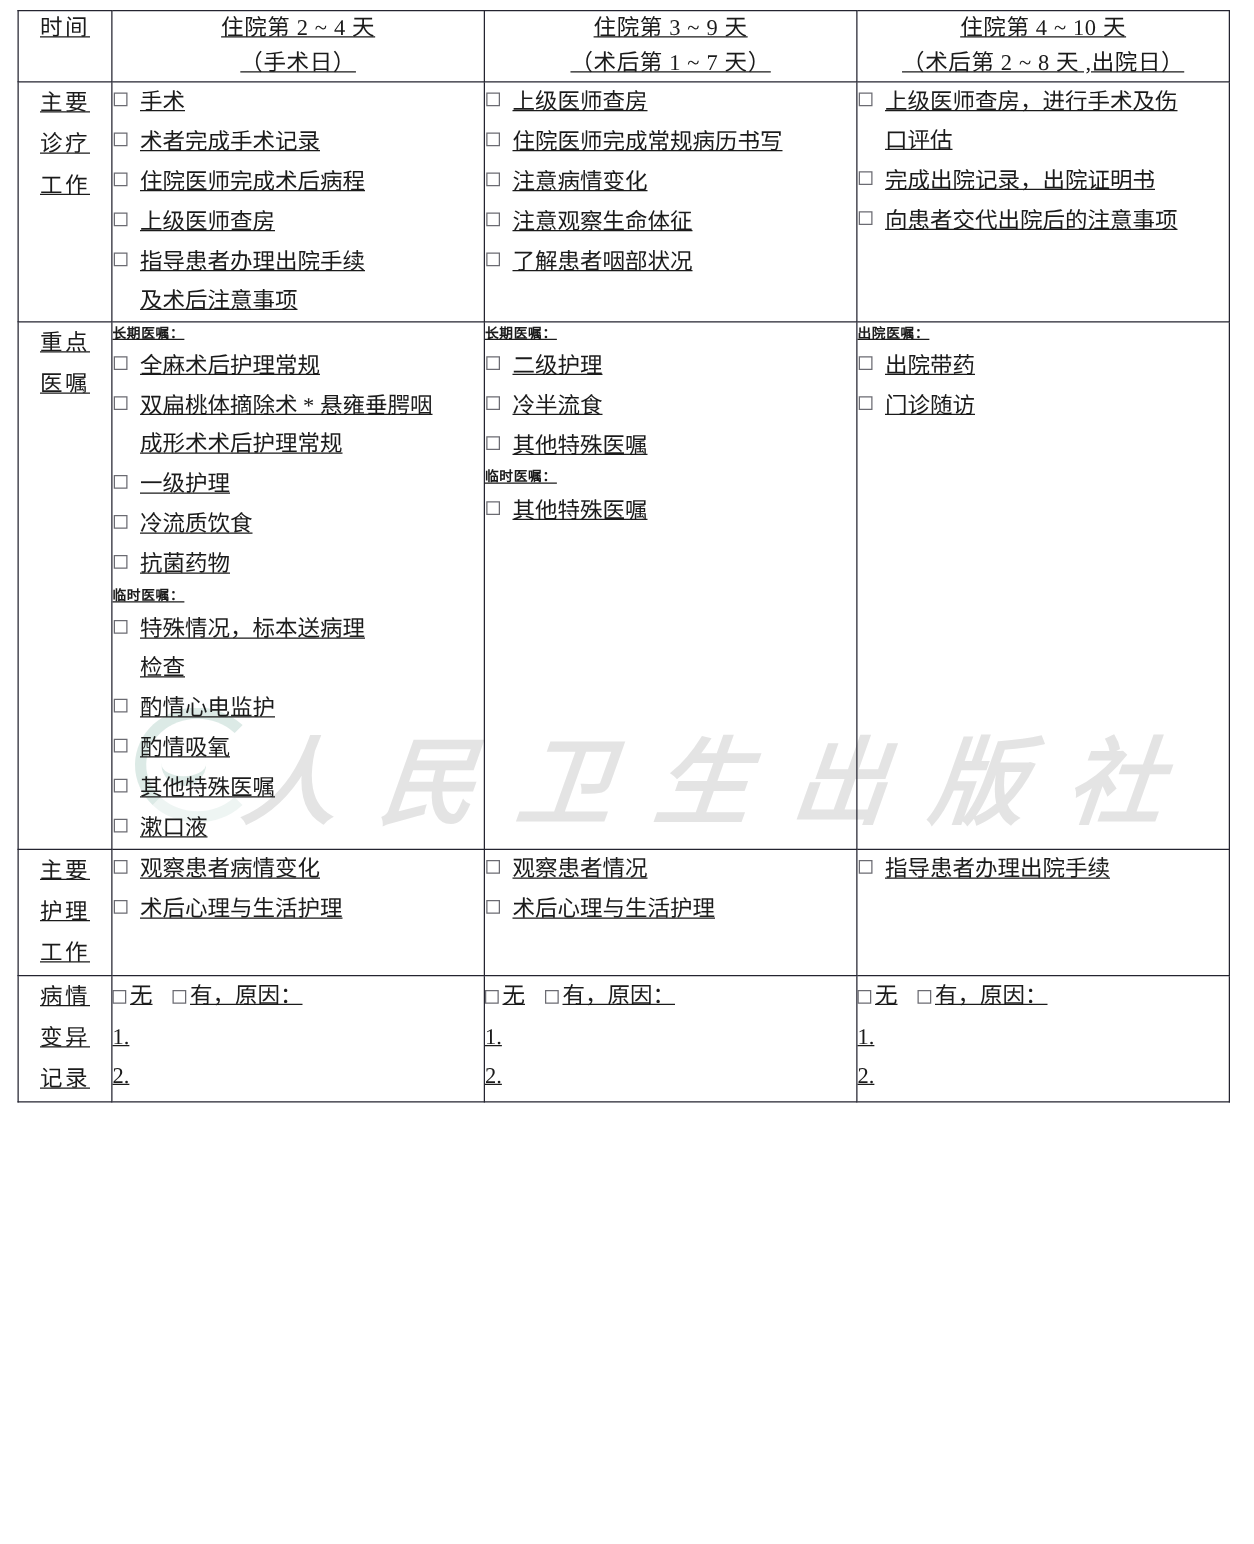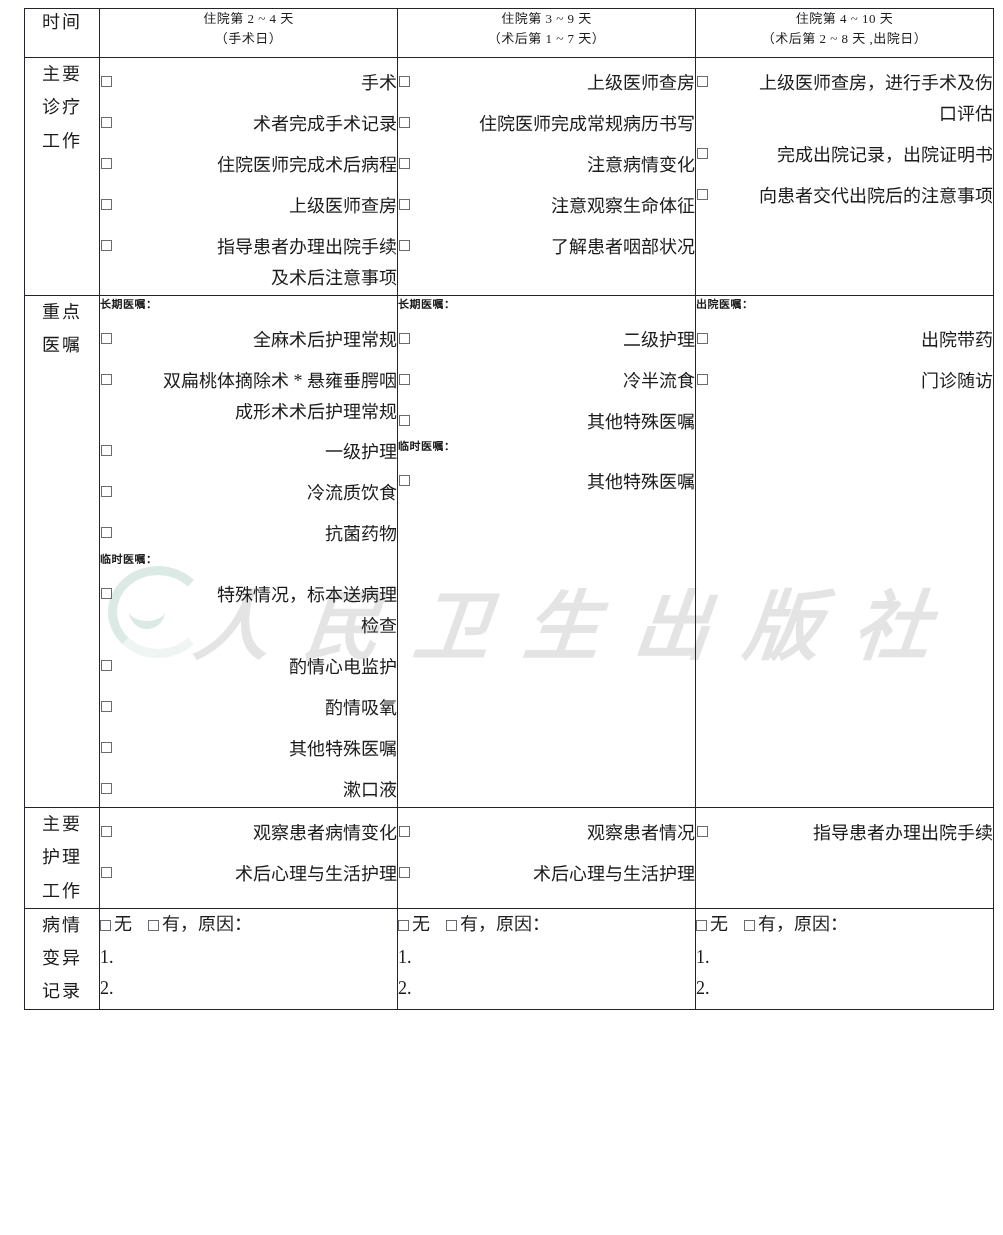--- a/index.html
+++ b/index.html
@@ -56,24 +56,25 @@
     top: 26px;
     width: 36px;
     height: 20px;
     border-bottom: 8px solid rgba(120,172,158,0.26);
     border-radius: 0 0 40px 40px;
   }
 
   
   #pathway-table-wrap {
     position: absolute;
-    left: 24px;
+    left: 14px;
     top: 8px;
     width: 918px;
     z-index: 10;
+    text-decoration: underline;
   }
   table.pathway {
     border-collapse: collapse;
     width: 970px;
     table-layout: fixed;
     background: transparent;
   }
   table.pathway th,
   table.pathway td {
     border: 1px solid #242430;
@@ -83,21 +84,21 @@
   }
   col.c-label  { width: 75px; }
   col.c-day    { width: 298px; }
 
   
   thead th {
     background: #cec8db;
     text-align: center;
     vertical-align: middle;
     font-weight: normal;
-    font-size: 13px;
+    font-size: 18px;
     line-height: 1.55;
     padding: 10px 4px;
     height: 48px;
     letter-spacing: 0.5px;
   }
   thead th.hd-label { font-size: 18px; letter-spacing: 2px; }
   .hd-line { display: block; white-space: nowrap; }
 
   
   td.rowlabel {
@@ -124,23 +125,22 @@
     margin: 0 0 1px 0;
   }
   ul.ck {
     list-style: none;
     margin: 0;
     padding: 0;
   }
   ul.ck li {
     position: relative;
     padding-left: 22px;
-    margin: 10px 0 1px 0;
+    margin: 0 0 1px 0;
     text-indent: 0;
-    text-align: right;
   }
   ul.ck li::before {
     content: "";
     position: absolute;
     left: 1px;
     top: 8px;
     width: 11px;
     height: 11px;
     border: 1px solid #6b6b72;
     box-sizing: border-box;

